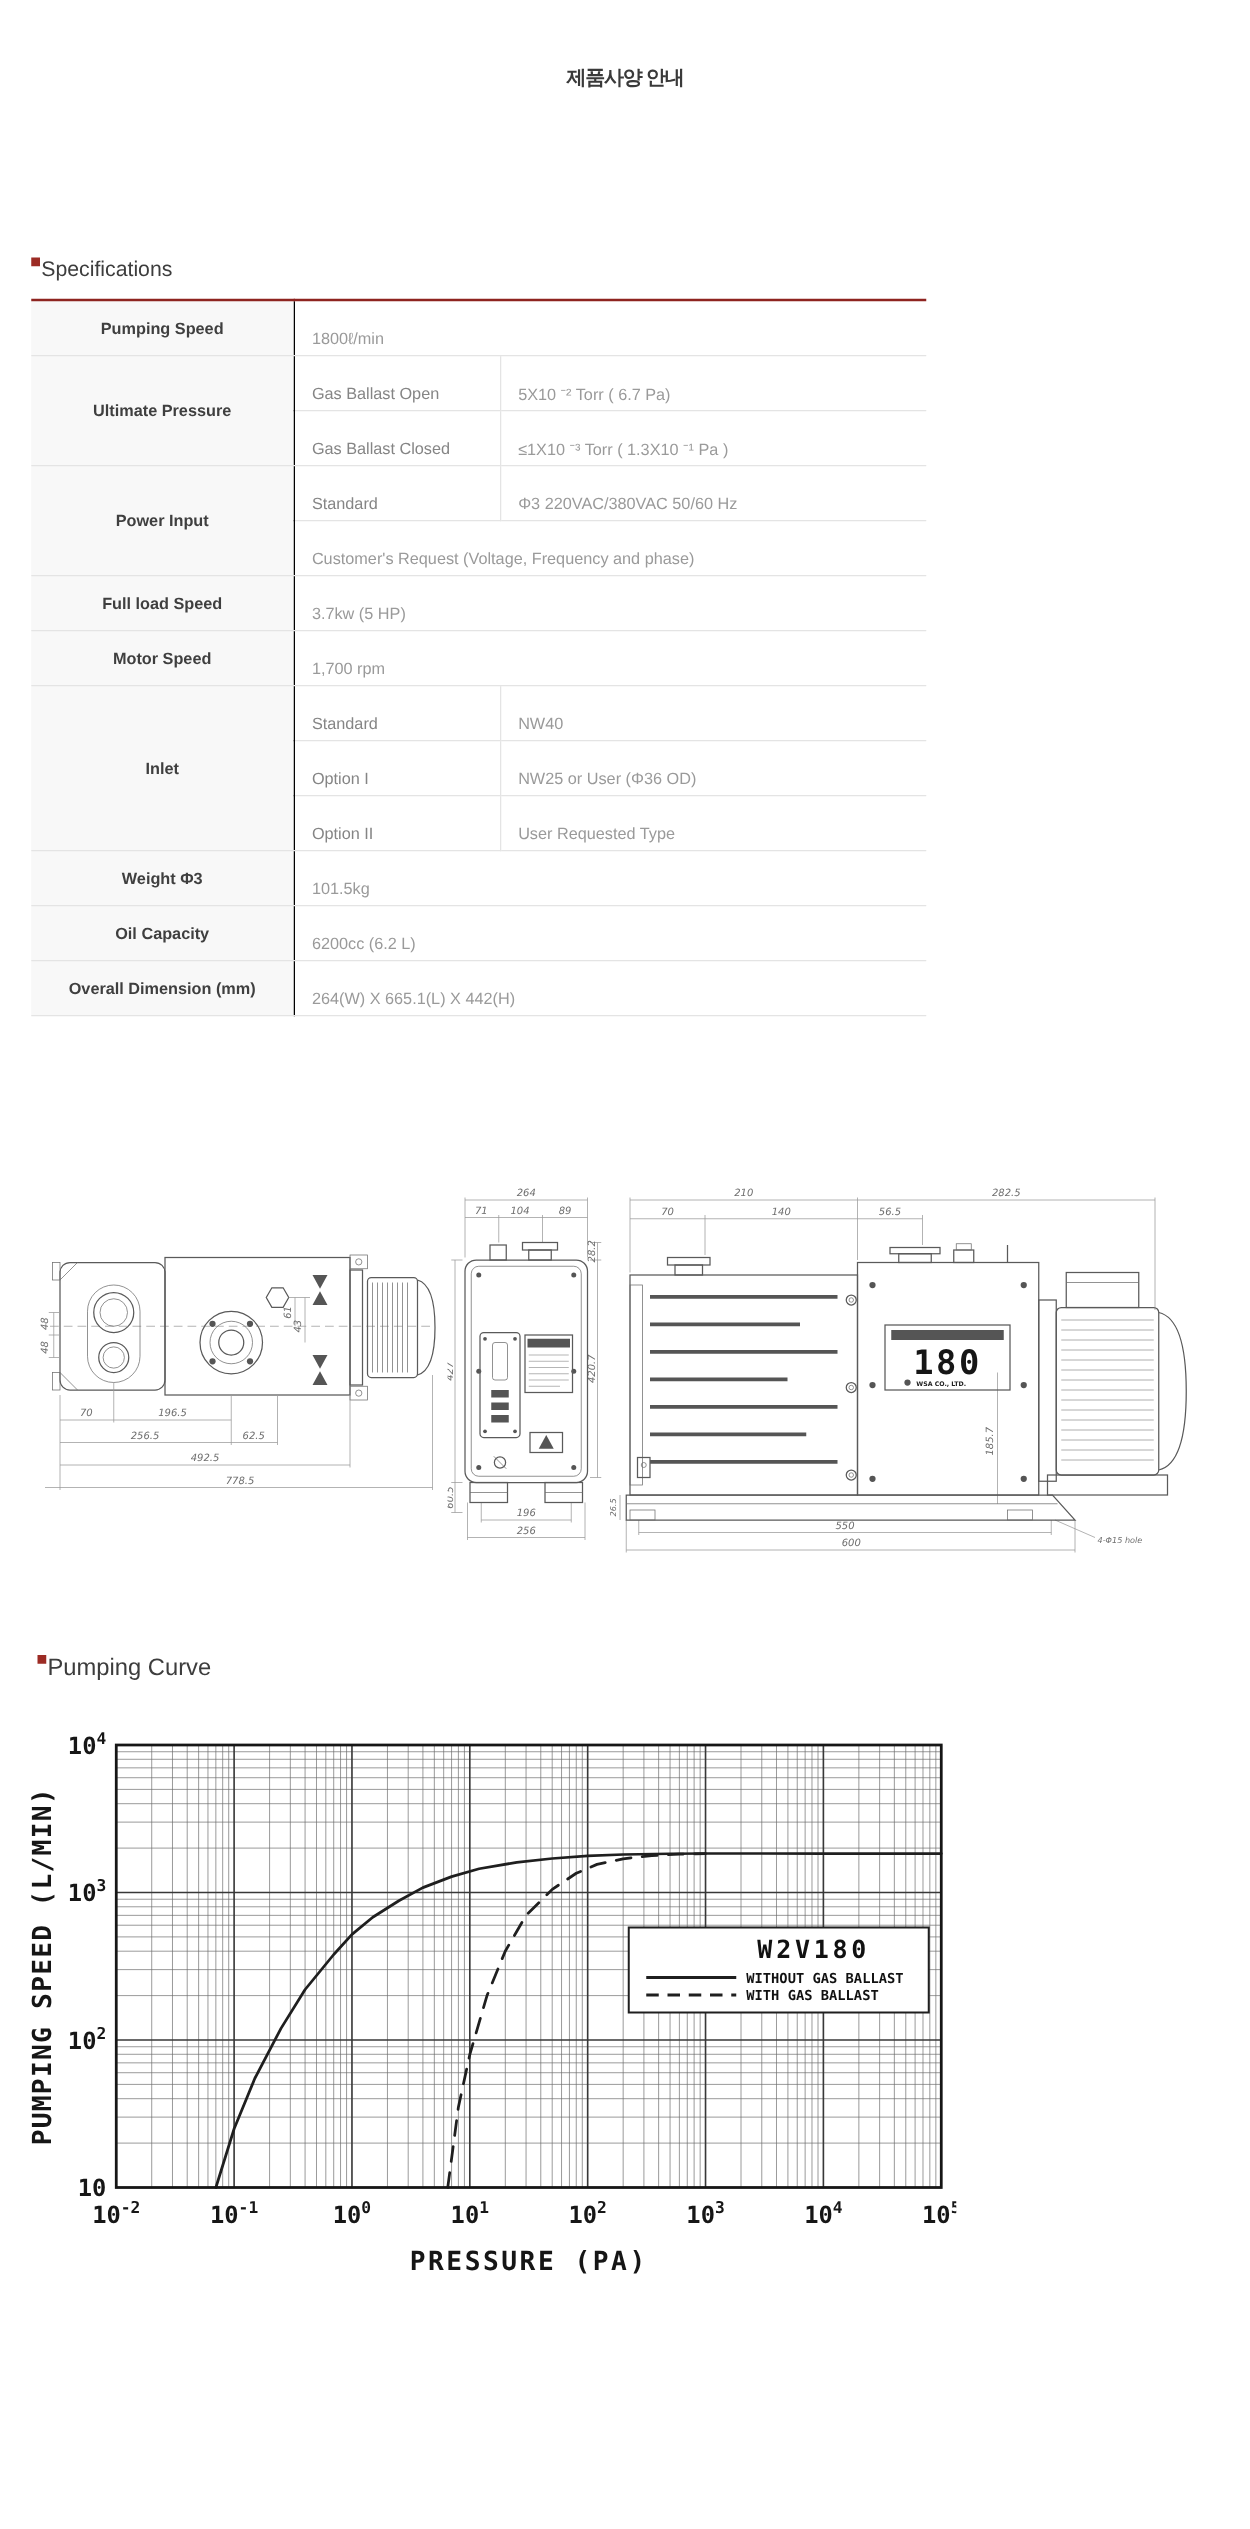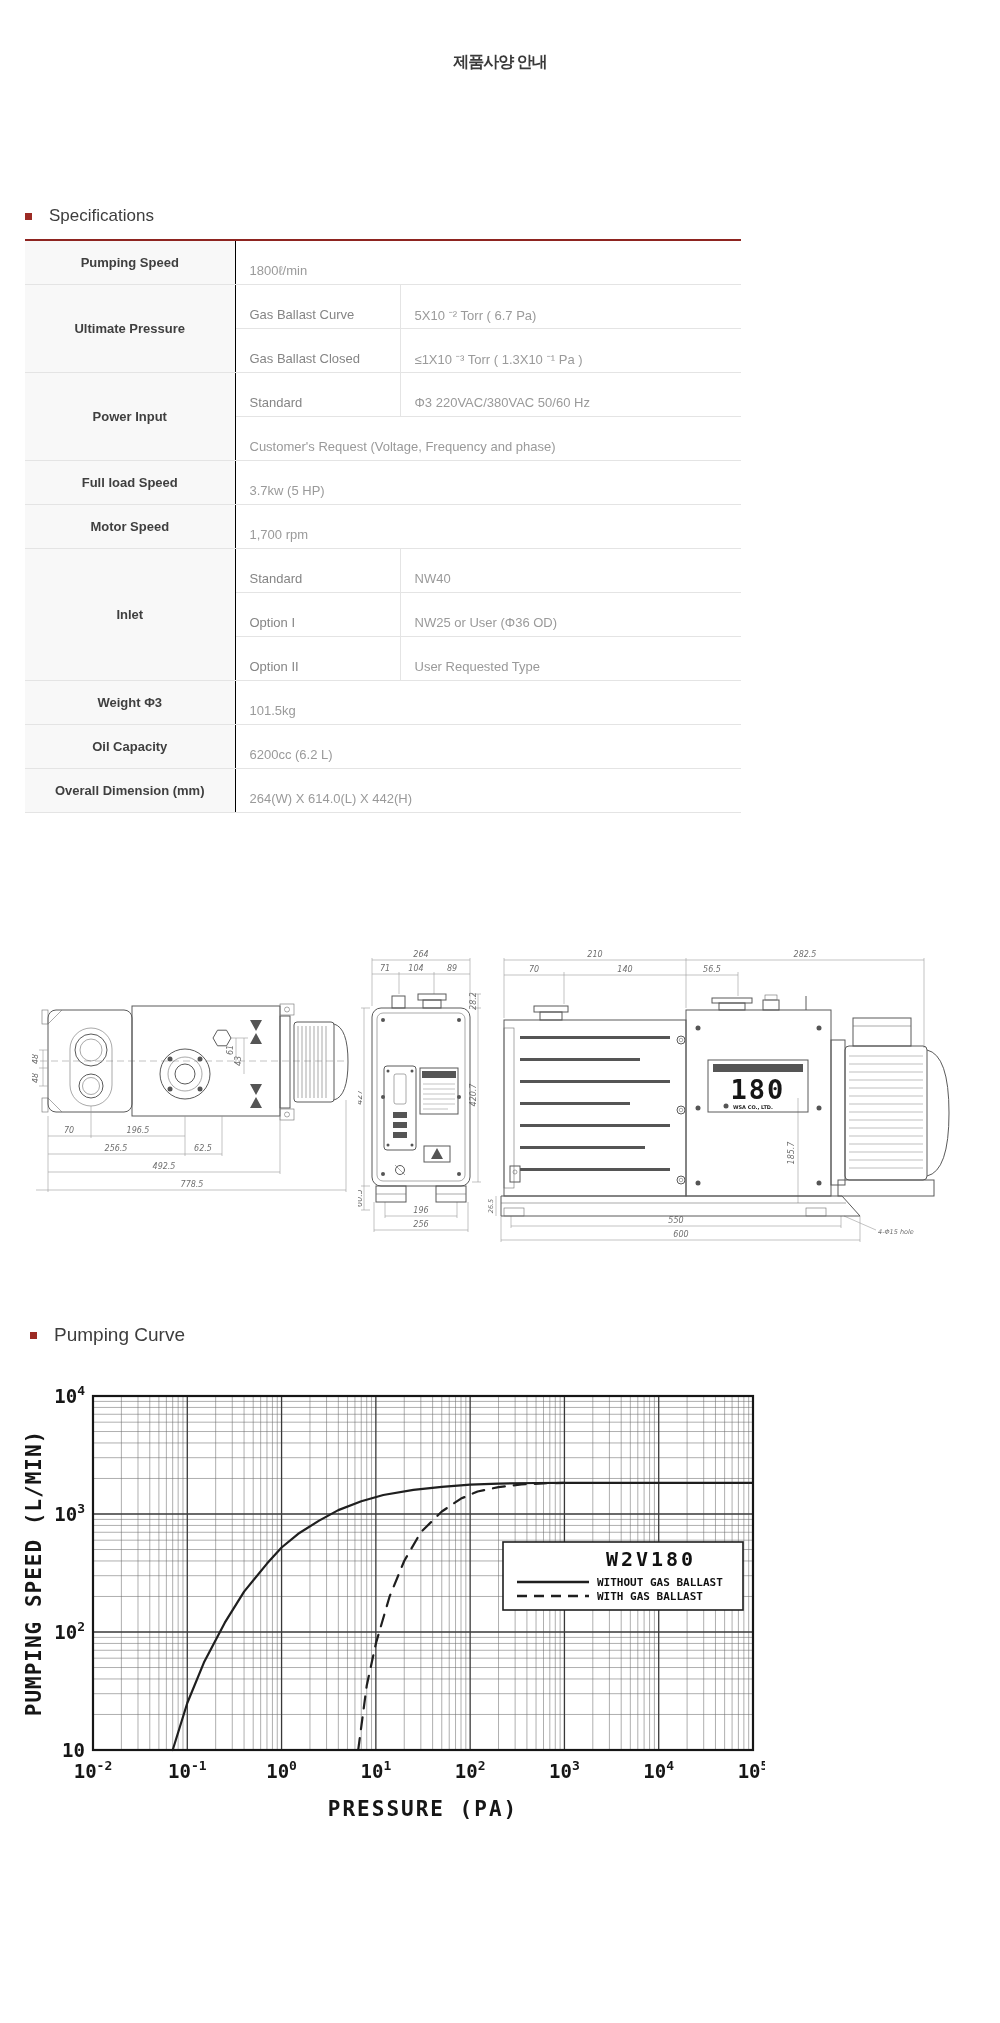--- a/index.html
+++ b/index.html
@@ -2,21 +2,21 @@
 <html><head>
 <meta charset="utf-8">
 <style>
   html,body{margin:0;padding:0;background:#fff;}
   #page{position:relative;width:1000px;height:2023px;background:#fff;overflow:hidden;
         font-family:"Liberation Sans", sans-serif;}
 
   .page-title{position:absolute;top:52px;left:0;right:0;text-align:center;
 rub    font-size:50px;font-weight:900;color:#3a3a3a;letter-spacing:-1px;}
 
-  .sec-header{display:flex;align-items:center;gap:17px;color:#3d3d3d;}
+  .sec-header{display:flex;gap:1px;color:#3d3d3d;}
   .bullet{width:7px;height:7px;background:#9c2b24;flex:0 0 auto;}
 
   #spec-section{position:absolute;top:206px;left:25px;width:716px;}
   #spec-section .sec-header{font-size:17px;}
   table.spec{width:716px;border-collapse:collapse;border-top:2px solid #8e2420;
              table-layout:fixed;font-size:13px;margin-top:13px;}
   table.spec td{height:27px;padding:16px 4px 0 14px;border-bottom:1px solid #e4e4e4;
                 color:#9a9a9a;white-space:nowrap;overflow:hidden;}
   table.spec td.lbl{background:#f8f8f8;text-align:center;color:#3f3f3f;font-weight:bold;
                     padding:0 2px;border-right:1px solid #000000;}
@@ -52,21 +52,21 @@
           <col style="width:165px">
           <col style="width:341px">
         </colgroup>
       <tbody id="spec-tbody">
           <tr>
             <td class="lbl" rowspan="1">Pumping Speed</td>
             <td class="val" colspan="2">1800ℓ/min</td>
           </tr>
           <tr>
             <td class="lbl" rowspan="2">Ultimate Pressure</td>
-            <td class="key">Gas Ballast Curve</td>
+            <td class="key">Gas Ballast Open</td>
             <td class="val">5X10 ⁻² Torr ( 6.7 Pa)</td>
           </tr>
           <tr>
             <td class="key">Gas Ballast Closed</td>
             <td class="val">≤1X10 ⁻³ Torr ( 1.3X10 ⁻¹ Pa )</td>
           </tr>
           <tr>
             <td class="lbl" rowspan="2">Power Input</td>
             <td class="key">Standard</td>
             <td class="val">Φ3 220VAC/380VAC 50/60 Hz</td>
@@ -98,21 +98,21 @@
           <tr>
             <td class="lbl" rowspan="1">Weight Φ3</td>
             <td class="val" colspan="2">101.5kg</td>
           </tr>
           <tr>
             <td class="lbl" rowspan="1">Oil Capacity</td>
             <td class="val" colspan="2">6200cc (6.2 L)</td>
           </tr>
           <tr>
             <td class="lbl" rowspan="1">Overall Dimension (mm)</td>
-            <td class="val" colspan="2">264(W) X 614.0(L) X 442(H)</td>
+            <td class="val" colspan="2">264(W) X 665.1(L) X 442(H)</td>
           </tr>
         </tbody>
     </table>
   </div>
 
   <svg class="drawing" style="left:32px;top:966px" width="318" height="250" viewBox="0 0 318 250">
     <line class="dimline" x1="8" y1="95" x2="314" y2="95" stroke-dasharray="7 4"></line>
 
     <rect class="outline" x="16" y="44" width="84" height="102" rx="8"></rect>
     <line class="thin" x1="16" y1="58" x2="30" y2="44"></line>

